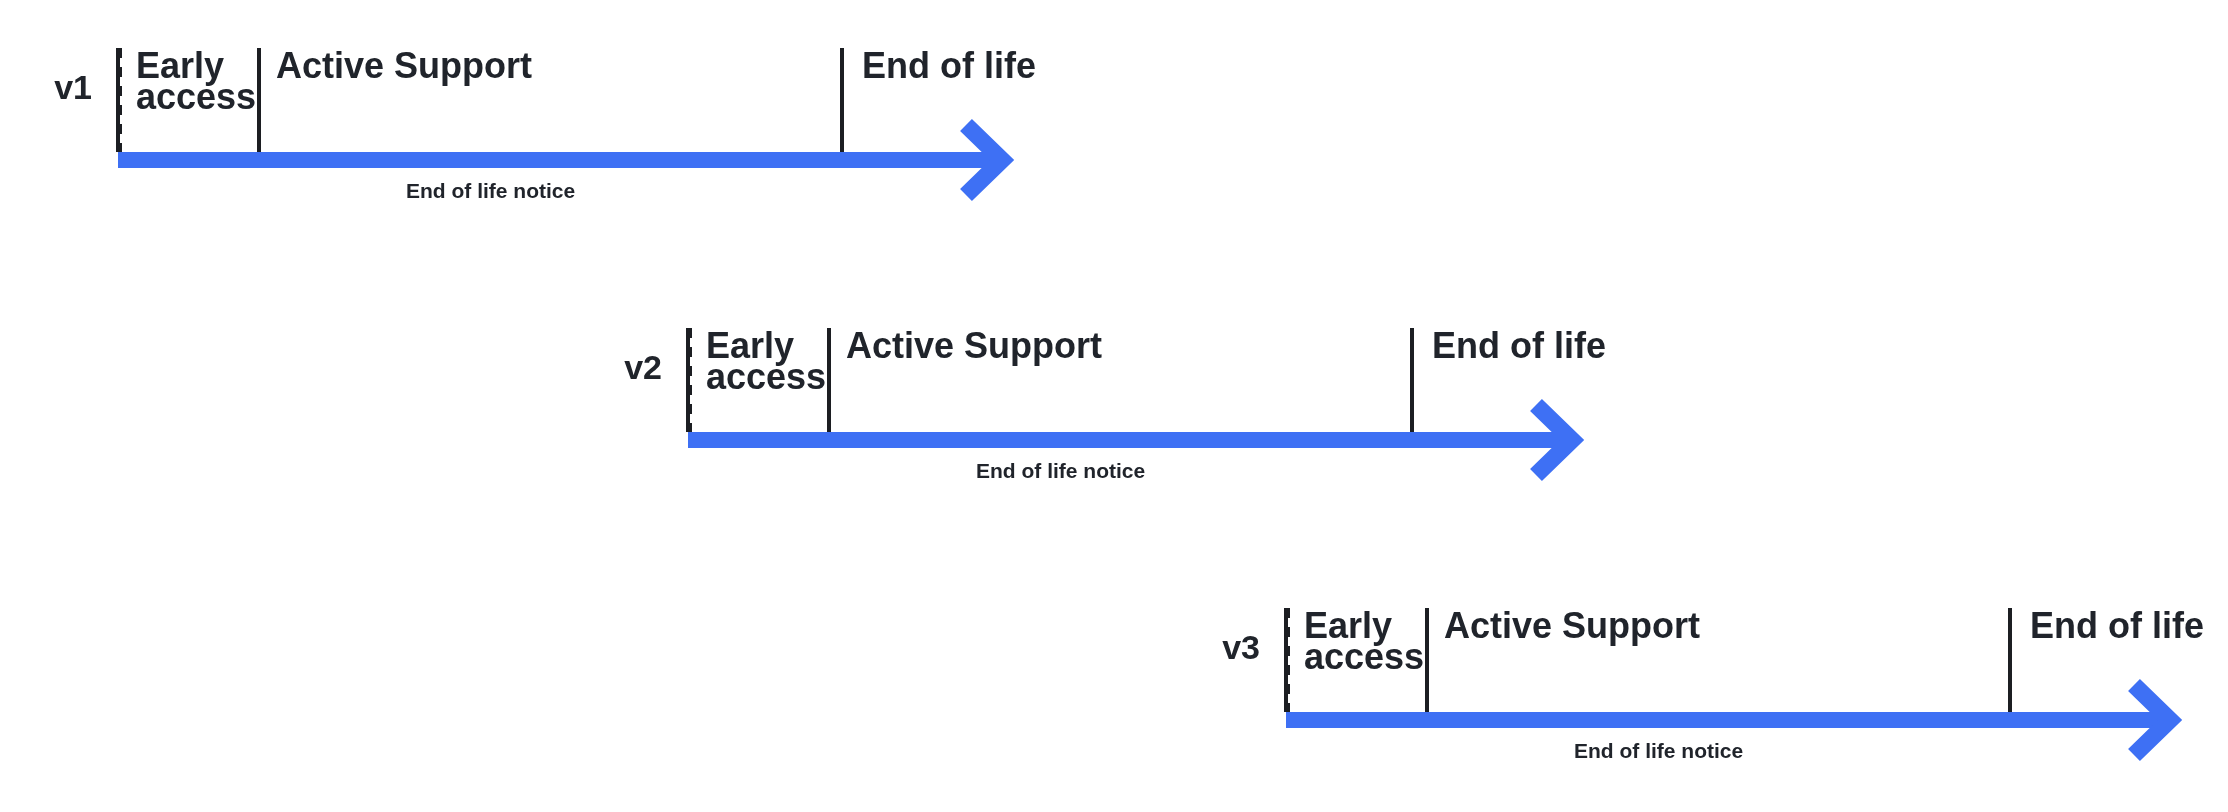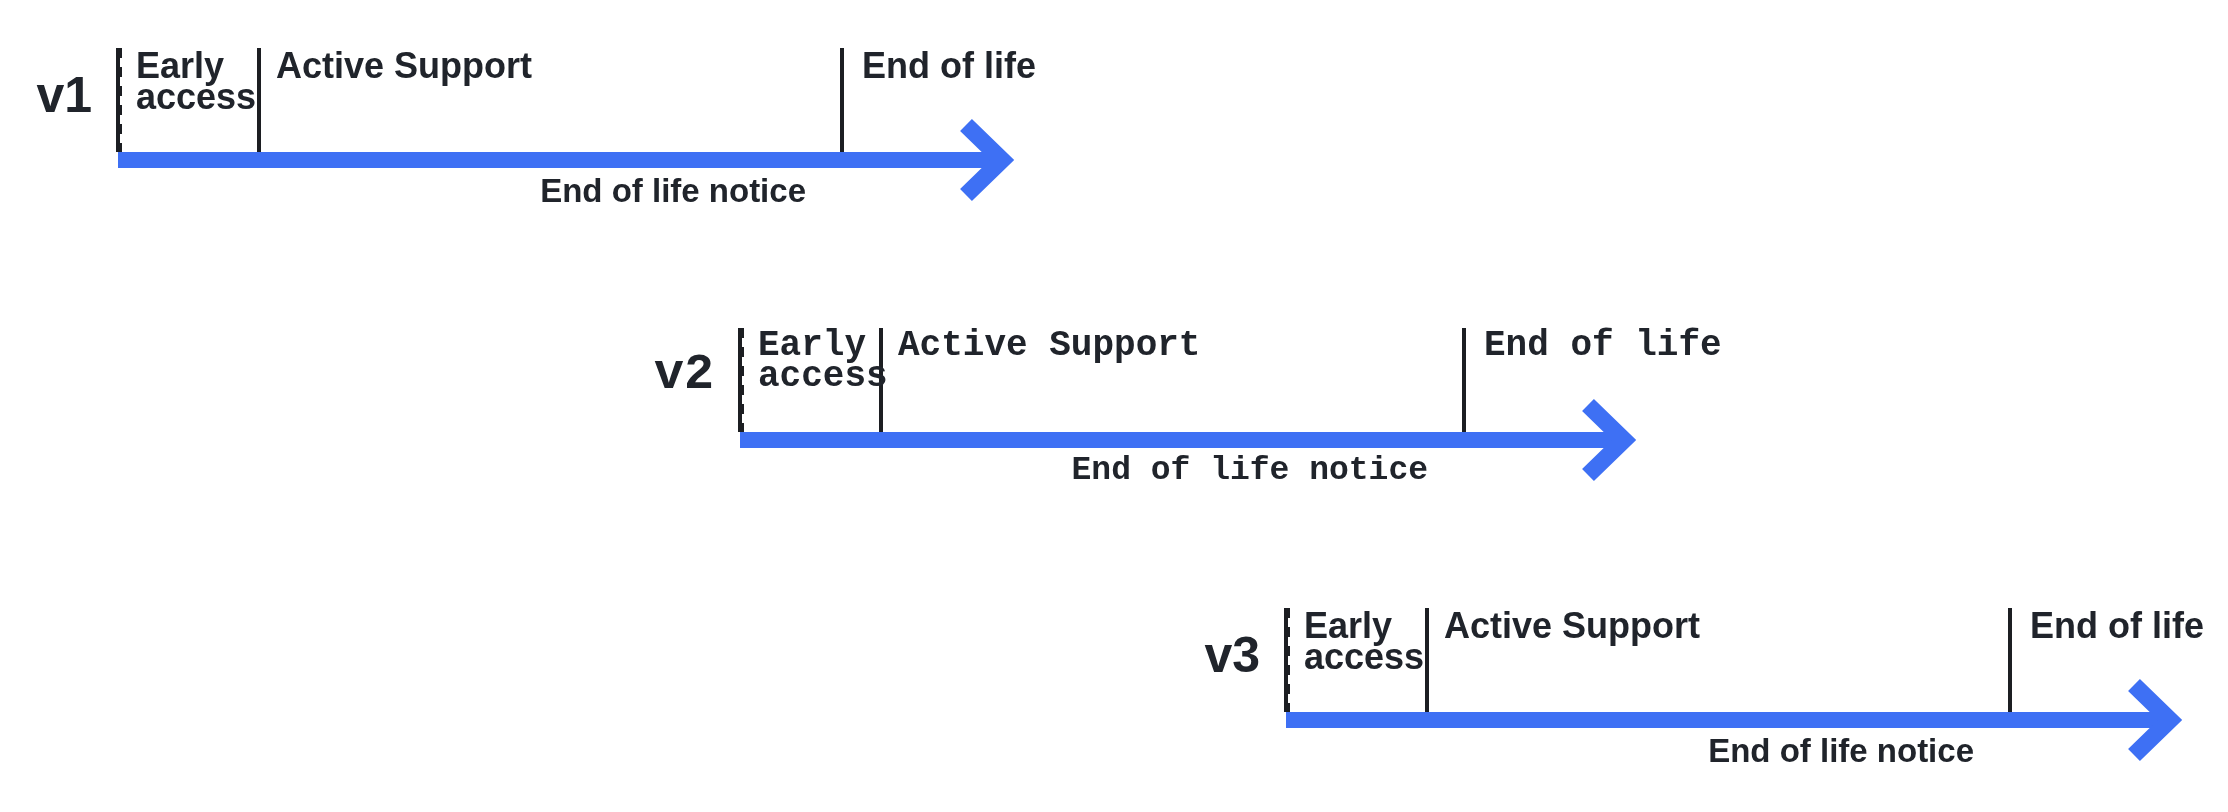--- a/index.html
+++ b/index.html
@@ -12,28 +12,28 @@
   body{
     width:2228px;height:812px;
     background:var(--bg);
     position:relative;
     overflow:hidden;
     font-family:"Liberation Sans","DejaVu Sans",sans-serif;
     color:var(--text);
   }
   .timeline{position:absolute;width:940px;height:240px;}
   .t1{left:118px;top:48px;}
-  .t2{left:740px;top:328px;font-family:Liberation Mono, monospace;}
+  .t2{left:688px;top:328px;}
   .t3{left:1286px;top:608px;}
 
   .vlabel{
     position:absolute;
     right:calc(100% + 26px);
     top:22px;
-    font-size:50px;font-weight:700;line-height:1;
+    font-size:34px;font-weight:700;line-height:1;
     white-space:nowrap;
     text-align:right;
   }
   .tick{
     position:absolute;top:0;width:4px;height:104px;
     background:var(--tick);
   }
   .tick-start{left:-2px;}
   .tick-2{left:139px;}
   .tick-eol{left:722px;}
@@ -44,22 +44,22 @@
   .phase-label{
     position:absolute;top:2px;
     font-size:36px;font-weight:700;line-height:31px;
     white-space:nowrap;
   }
   .lbl-early{left:18px;width:110px;white-space:normal;}
   .lbl-active{left:158px;}
   .lbl-eol{left:744px;}
   .lbl-notice{
     position:absolute;left:288px;top:128px;width:400px;
-    font-size:33px;font-weight:700;line-height:30px;
-    text-align:right;white-space:nowrap;
+    font-size:21px;font-weight:700;line-height:30px;
+    white-space:nowrap;
   }
   .arrow-svg{position:absolute;left:0;top:64px;display:block;}
 </style>
 </head>
 <body>
 
 <div class="timeline t1">
   <div class="vlabel">v1</div>
   <div class="tick tick-start"></div>
   <div class="tick tick-2"></div>

